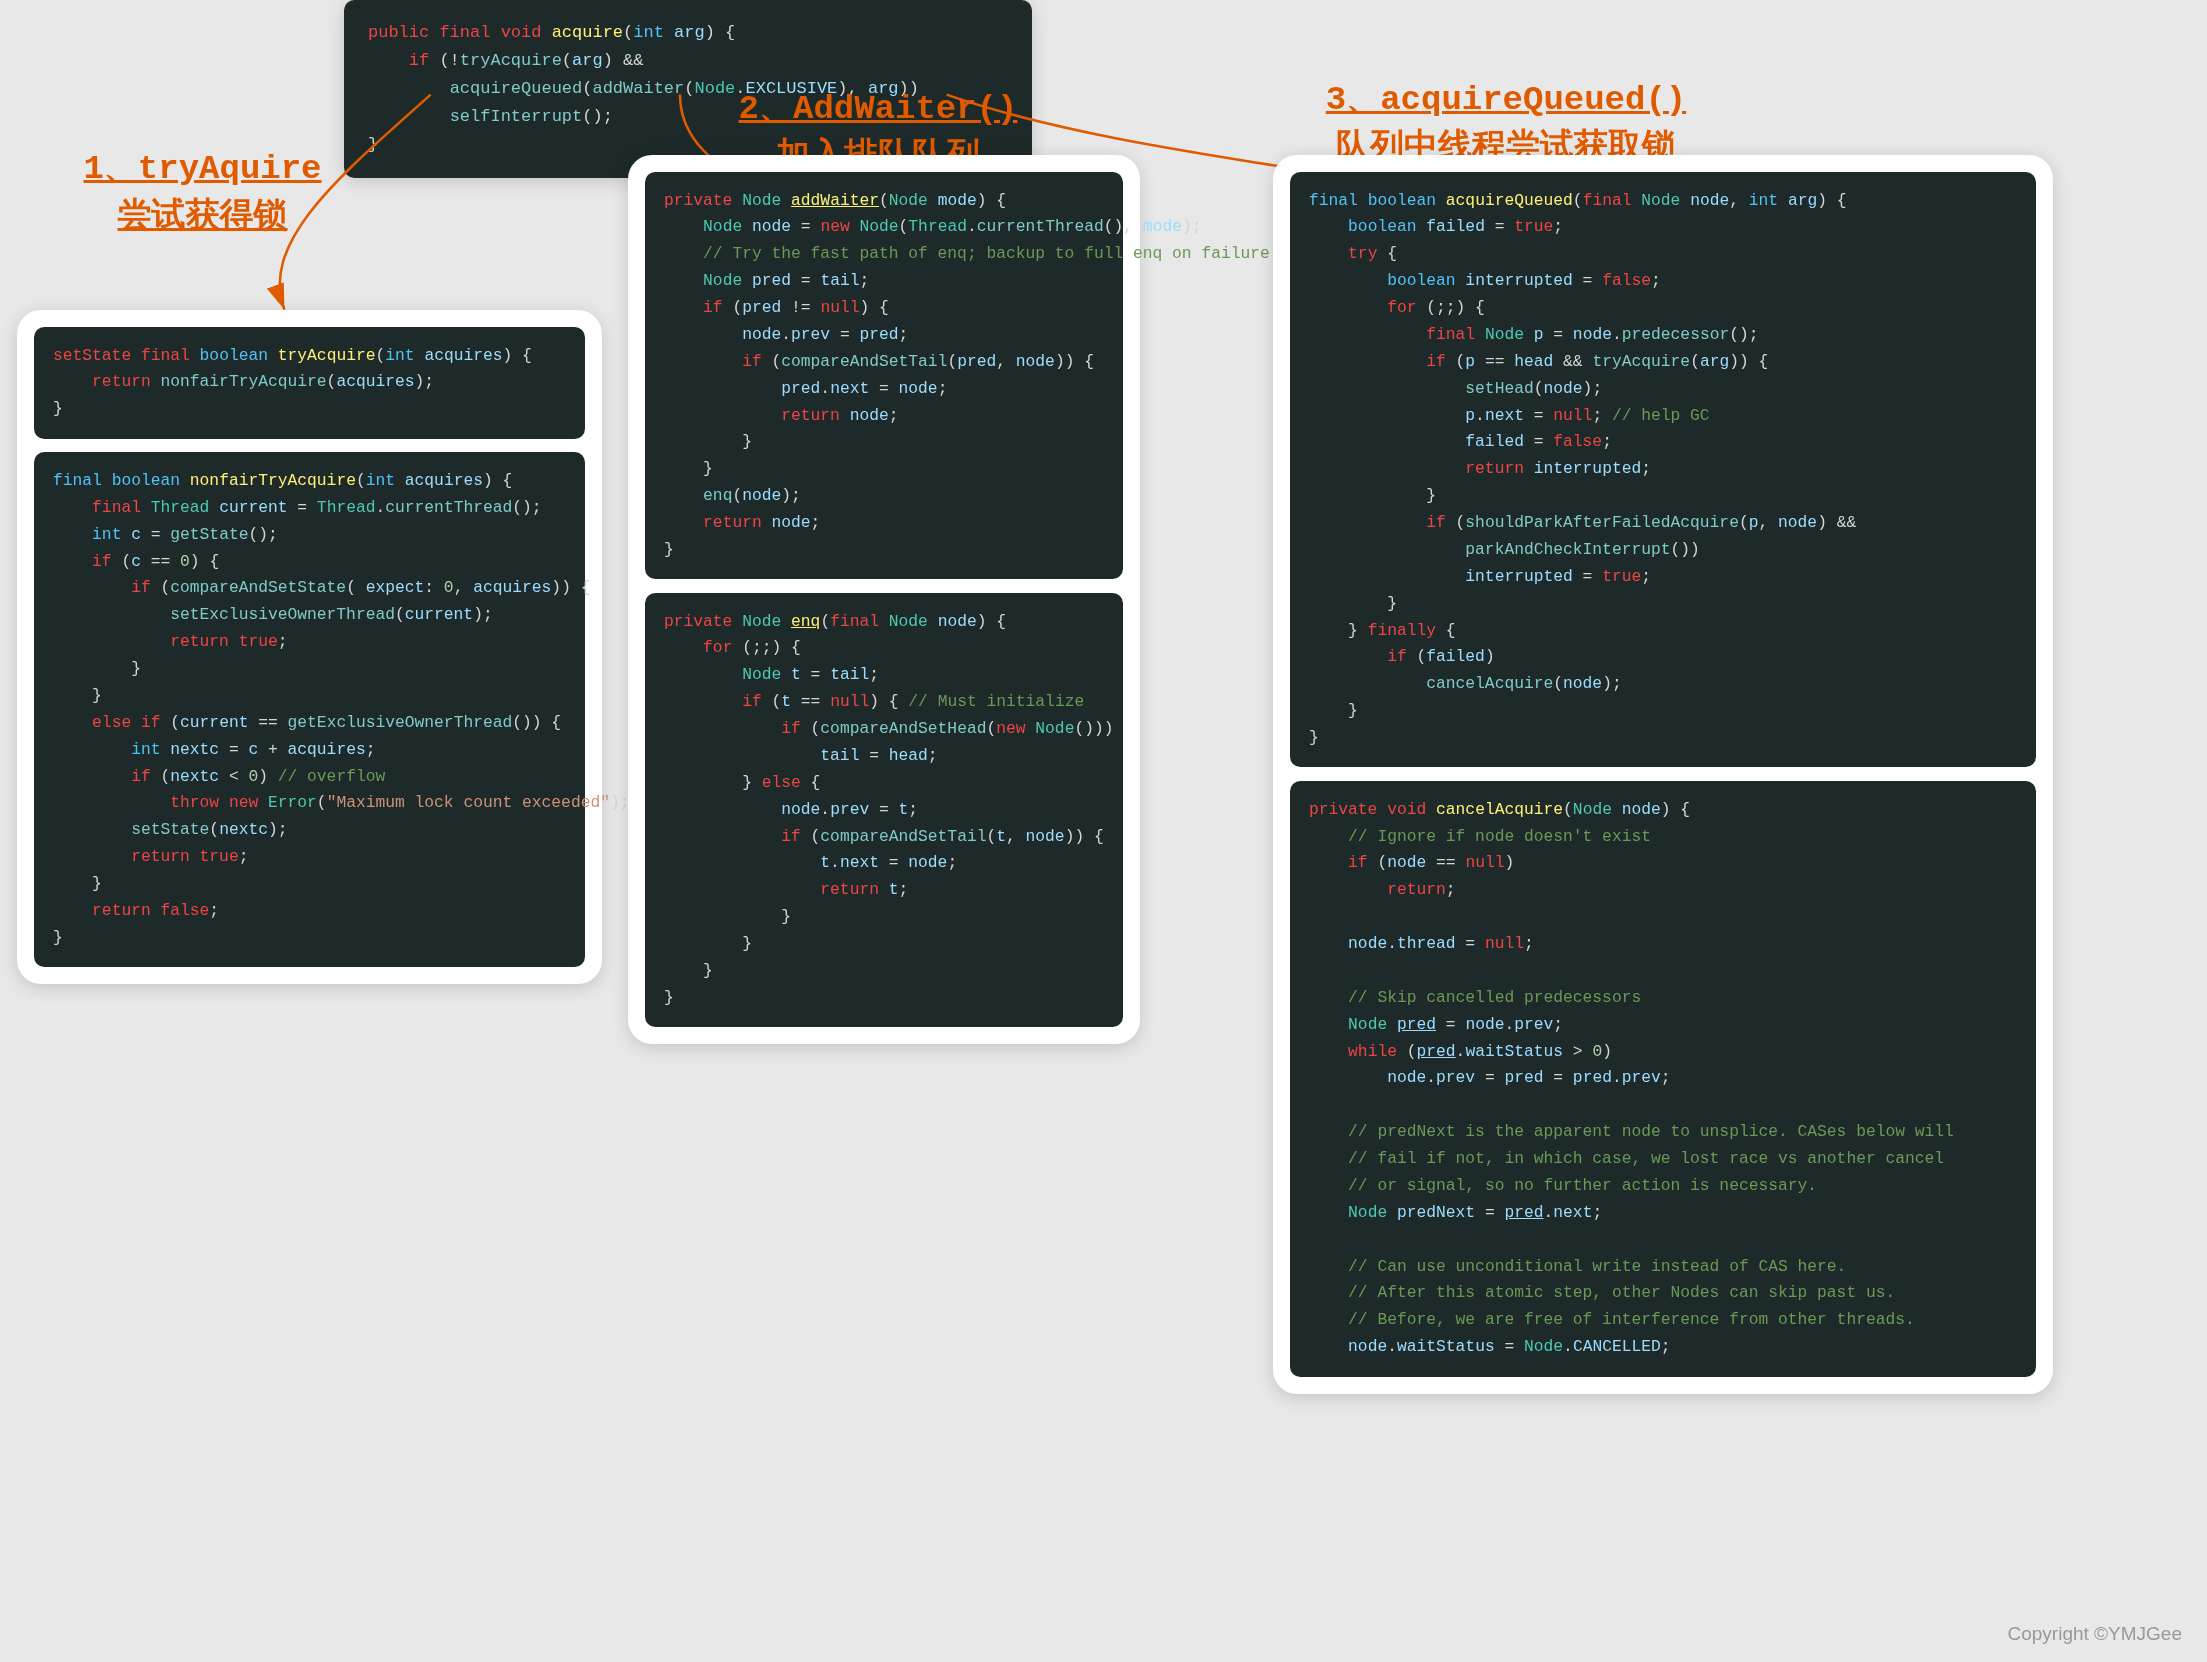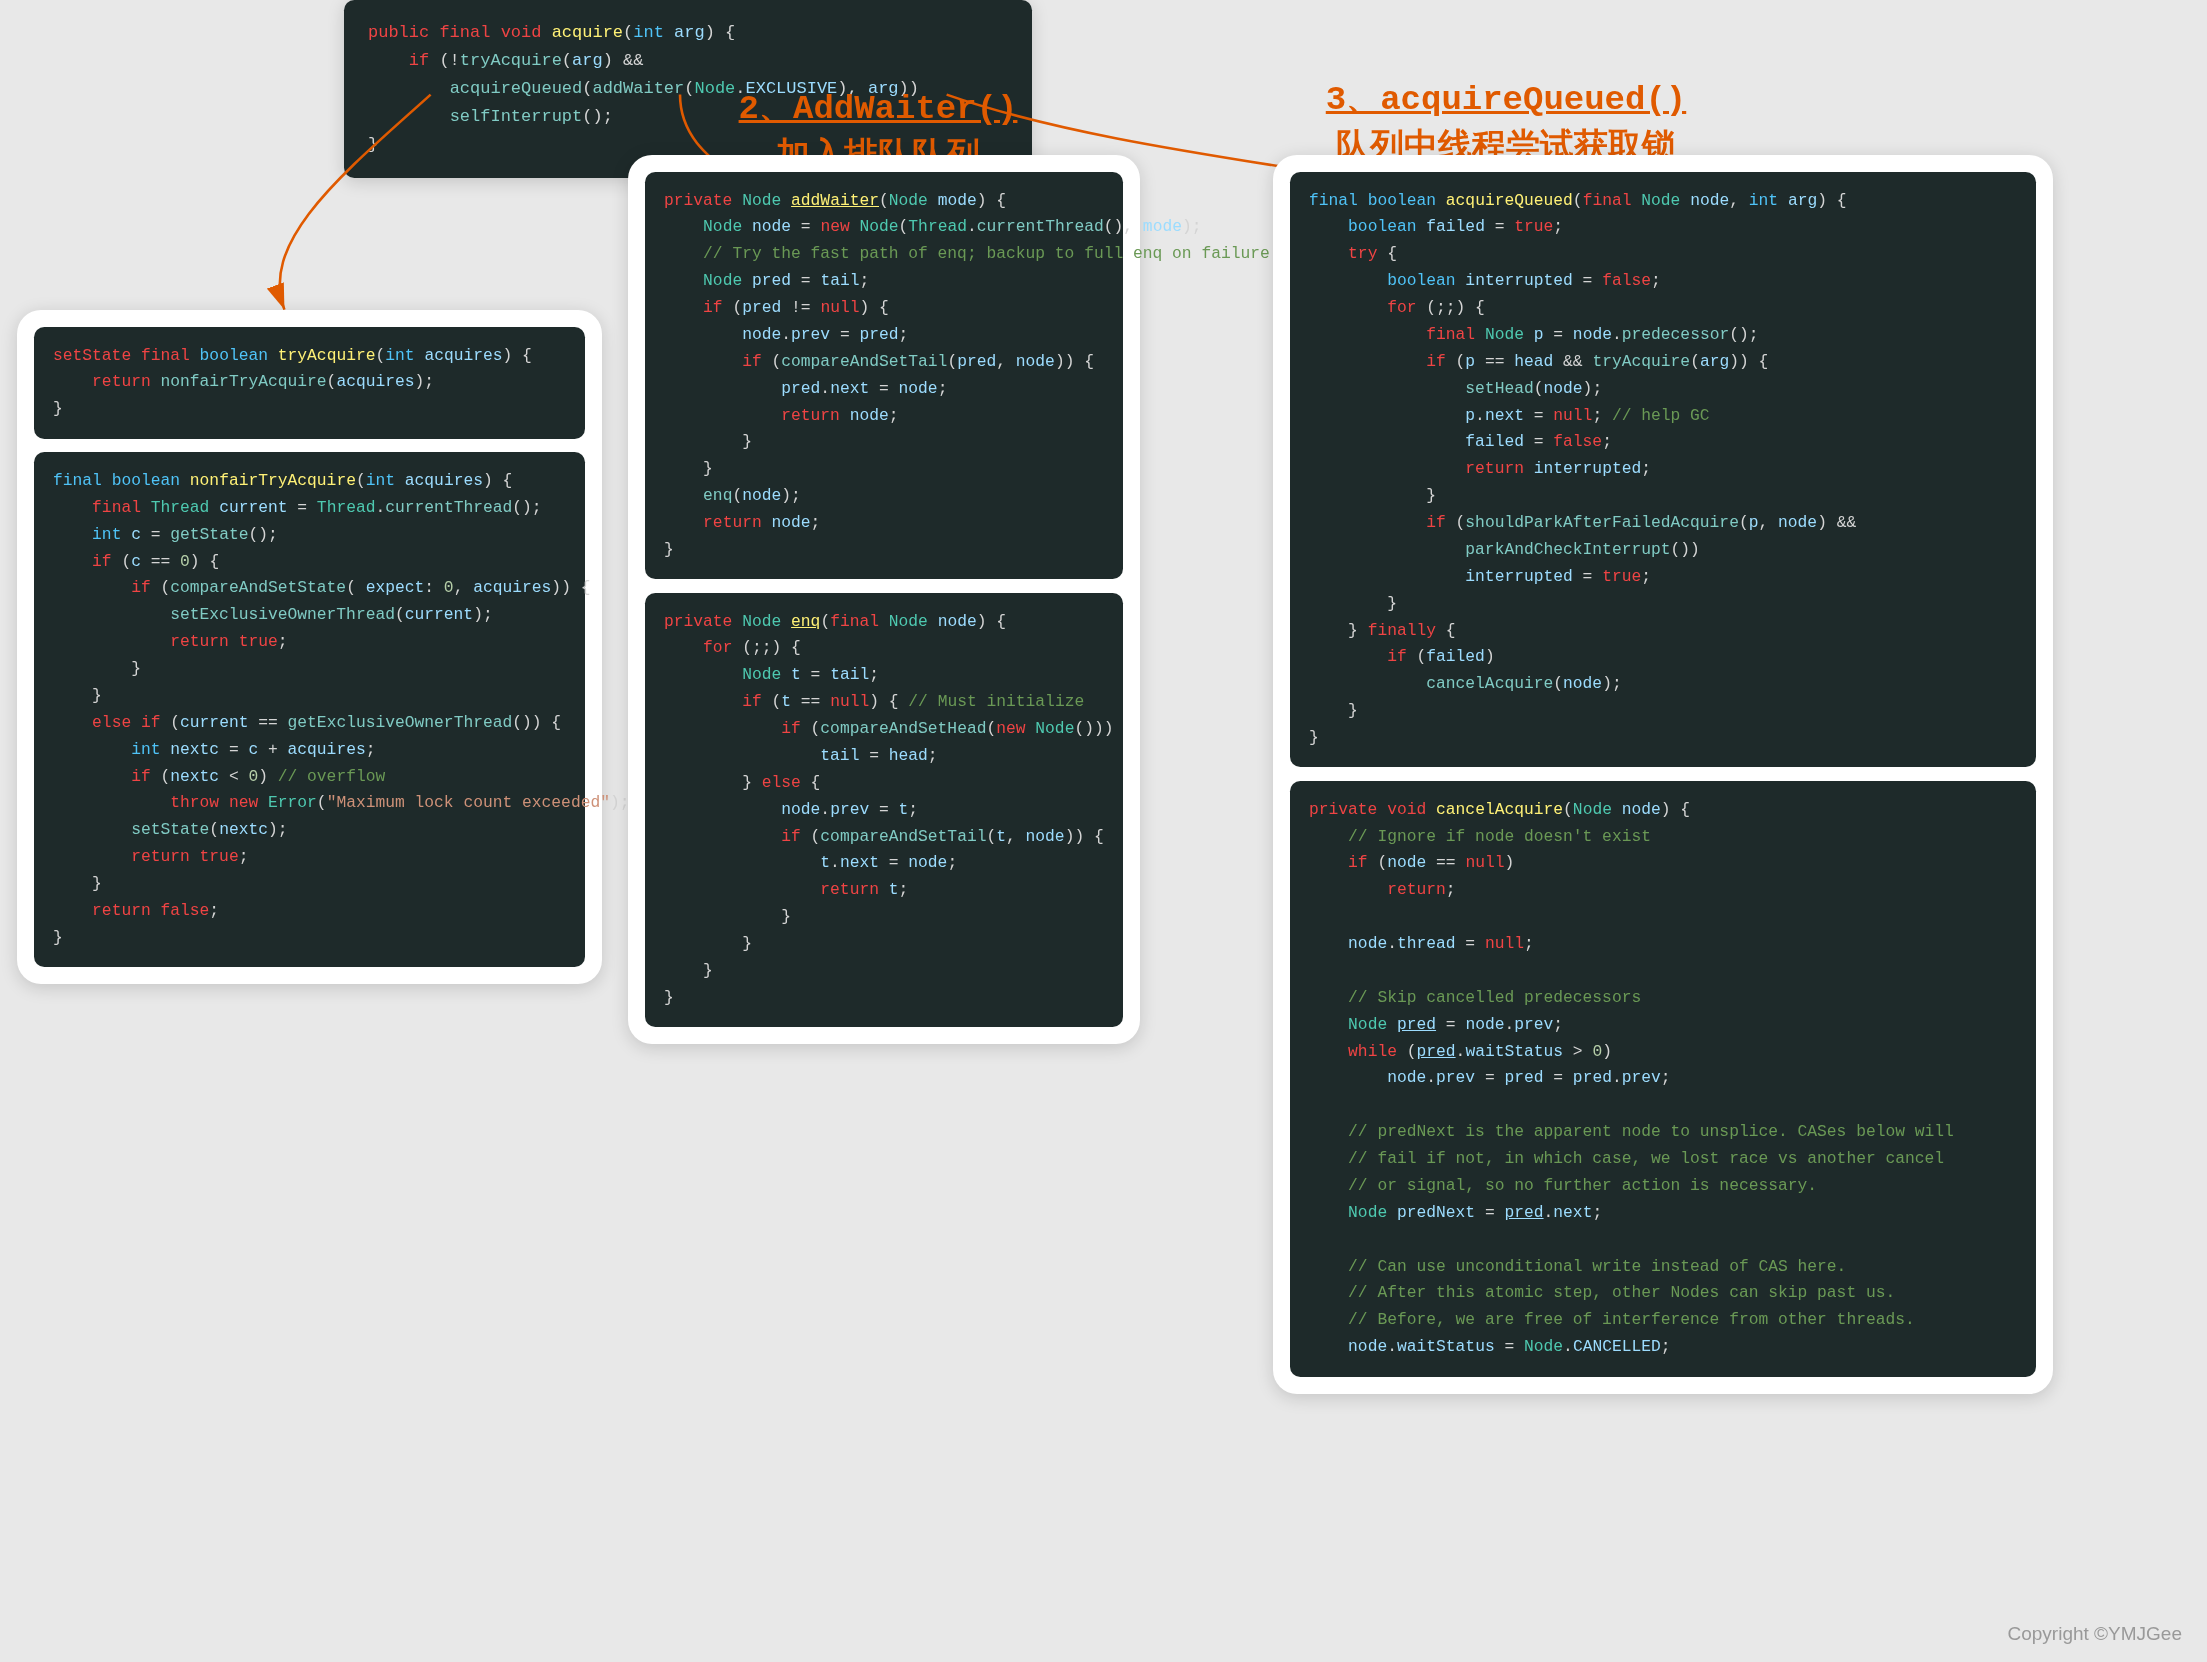--- a/index.html
+++ b/index.html
@@ -141,20 +141,24 @@
       </marker>
     </defs>
 
     <path d="M 500 110 C 400 200 300 280 330 360" stroke="#e05a00" stroke-width="3" fill="none" marker-end="url(#arrowhead-right)"></path>
 
     <path d="M 790 110 C 790 180 860 200 900 250" stroke="#e05a00" stroke-width="3" fill="none" marker-end="url(#arrowhead-right)"></path>
 
     <path d="M 1100 110 C 1300 180 1600 200 1800 250" stroke="#e05a00" stroke-width="3" fill="none" marker-end="url(#arrowhead-right)"></path>
   </svg>
 
+  <div class="annotation annotation-1">
+    <div>1、tryAquire</div>
+    <div>尝试获得锁</div>
+  </div>
 
   <div class="annotation annotation-2">
     <div>2、AddWaiter()</div>
     <div>加入排队队列</div>
   </div>
 
   <div class="annotation annotation-3">
     <div>3、acquireQueued()</div>
     <div>队列中线程尝试获取锁</div>
   </div>

